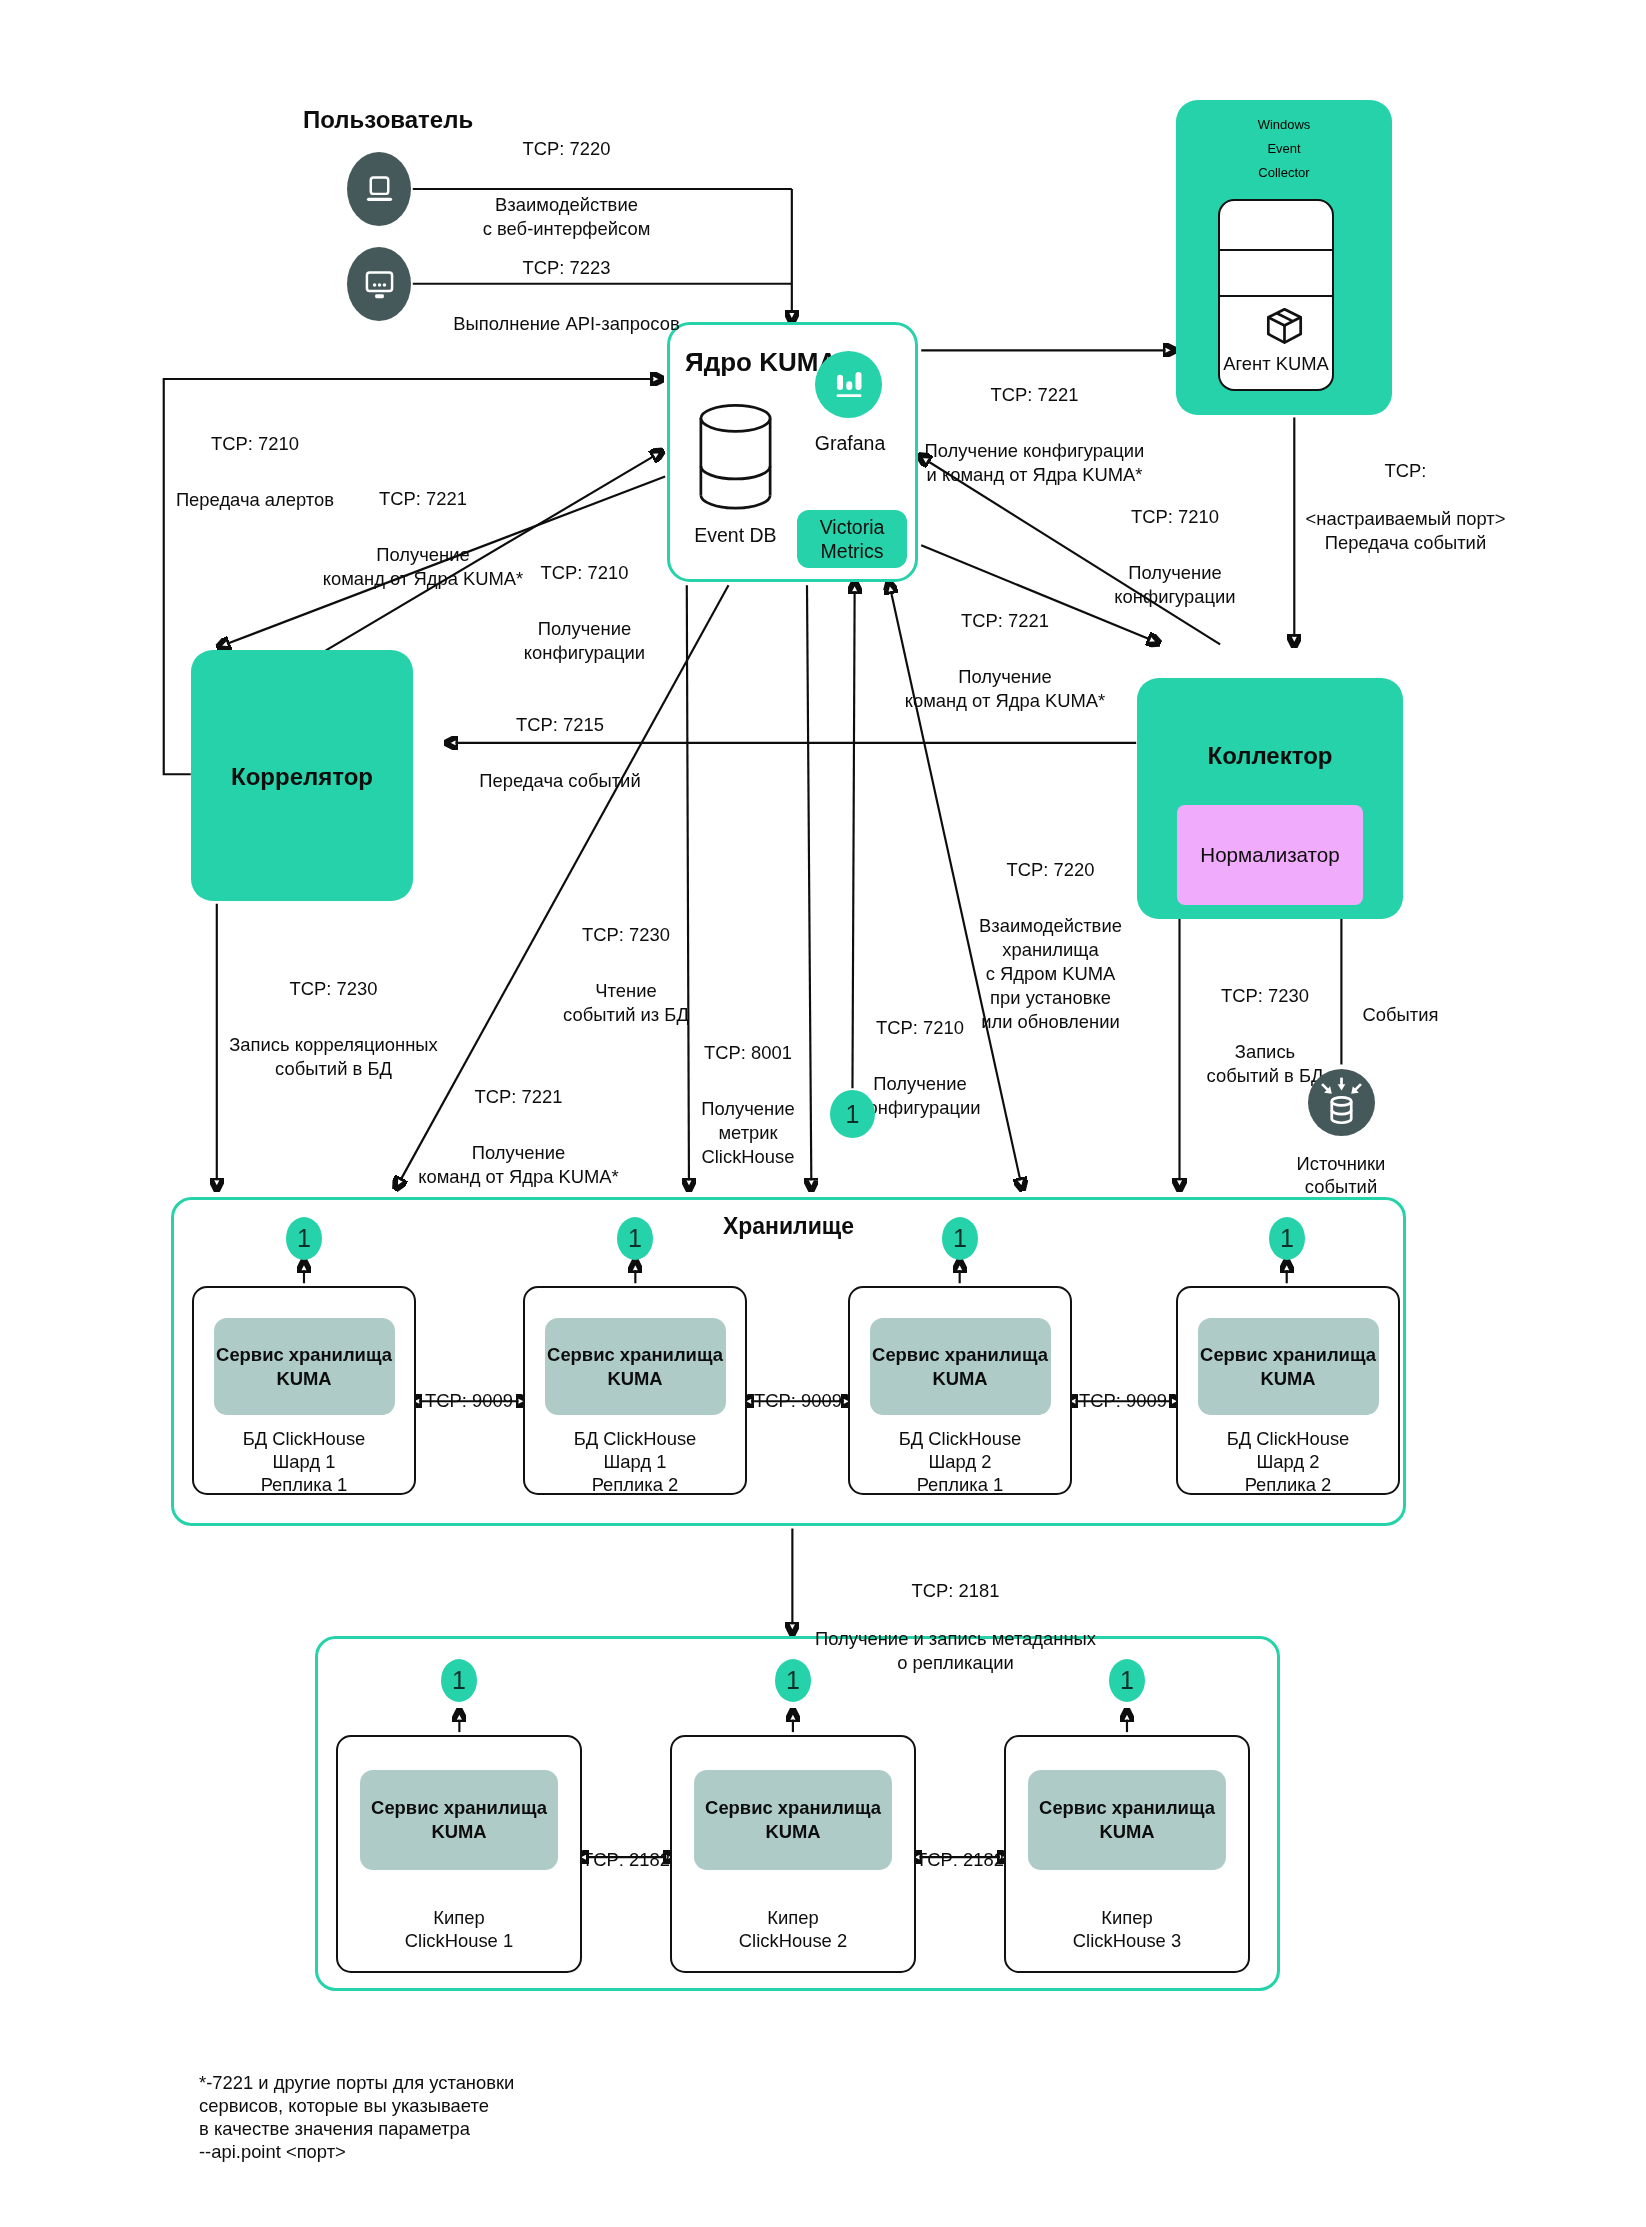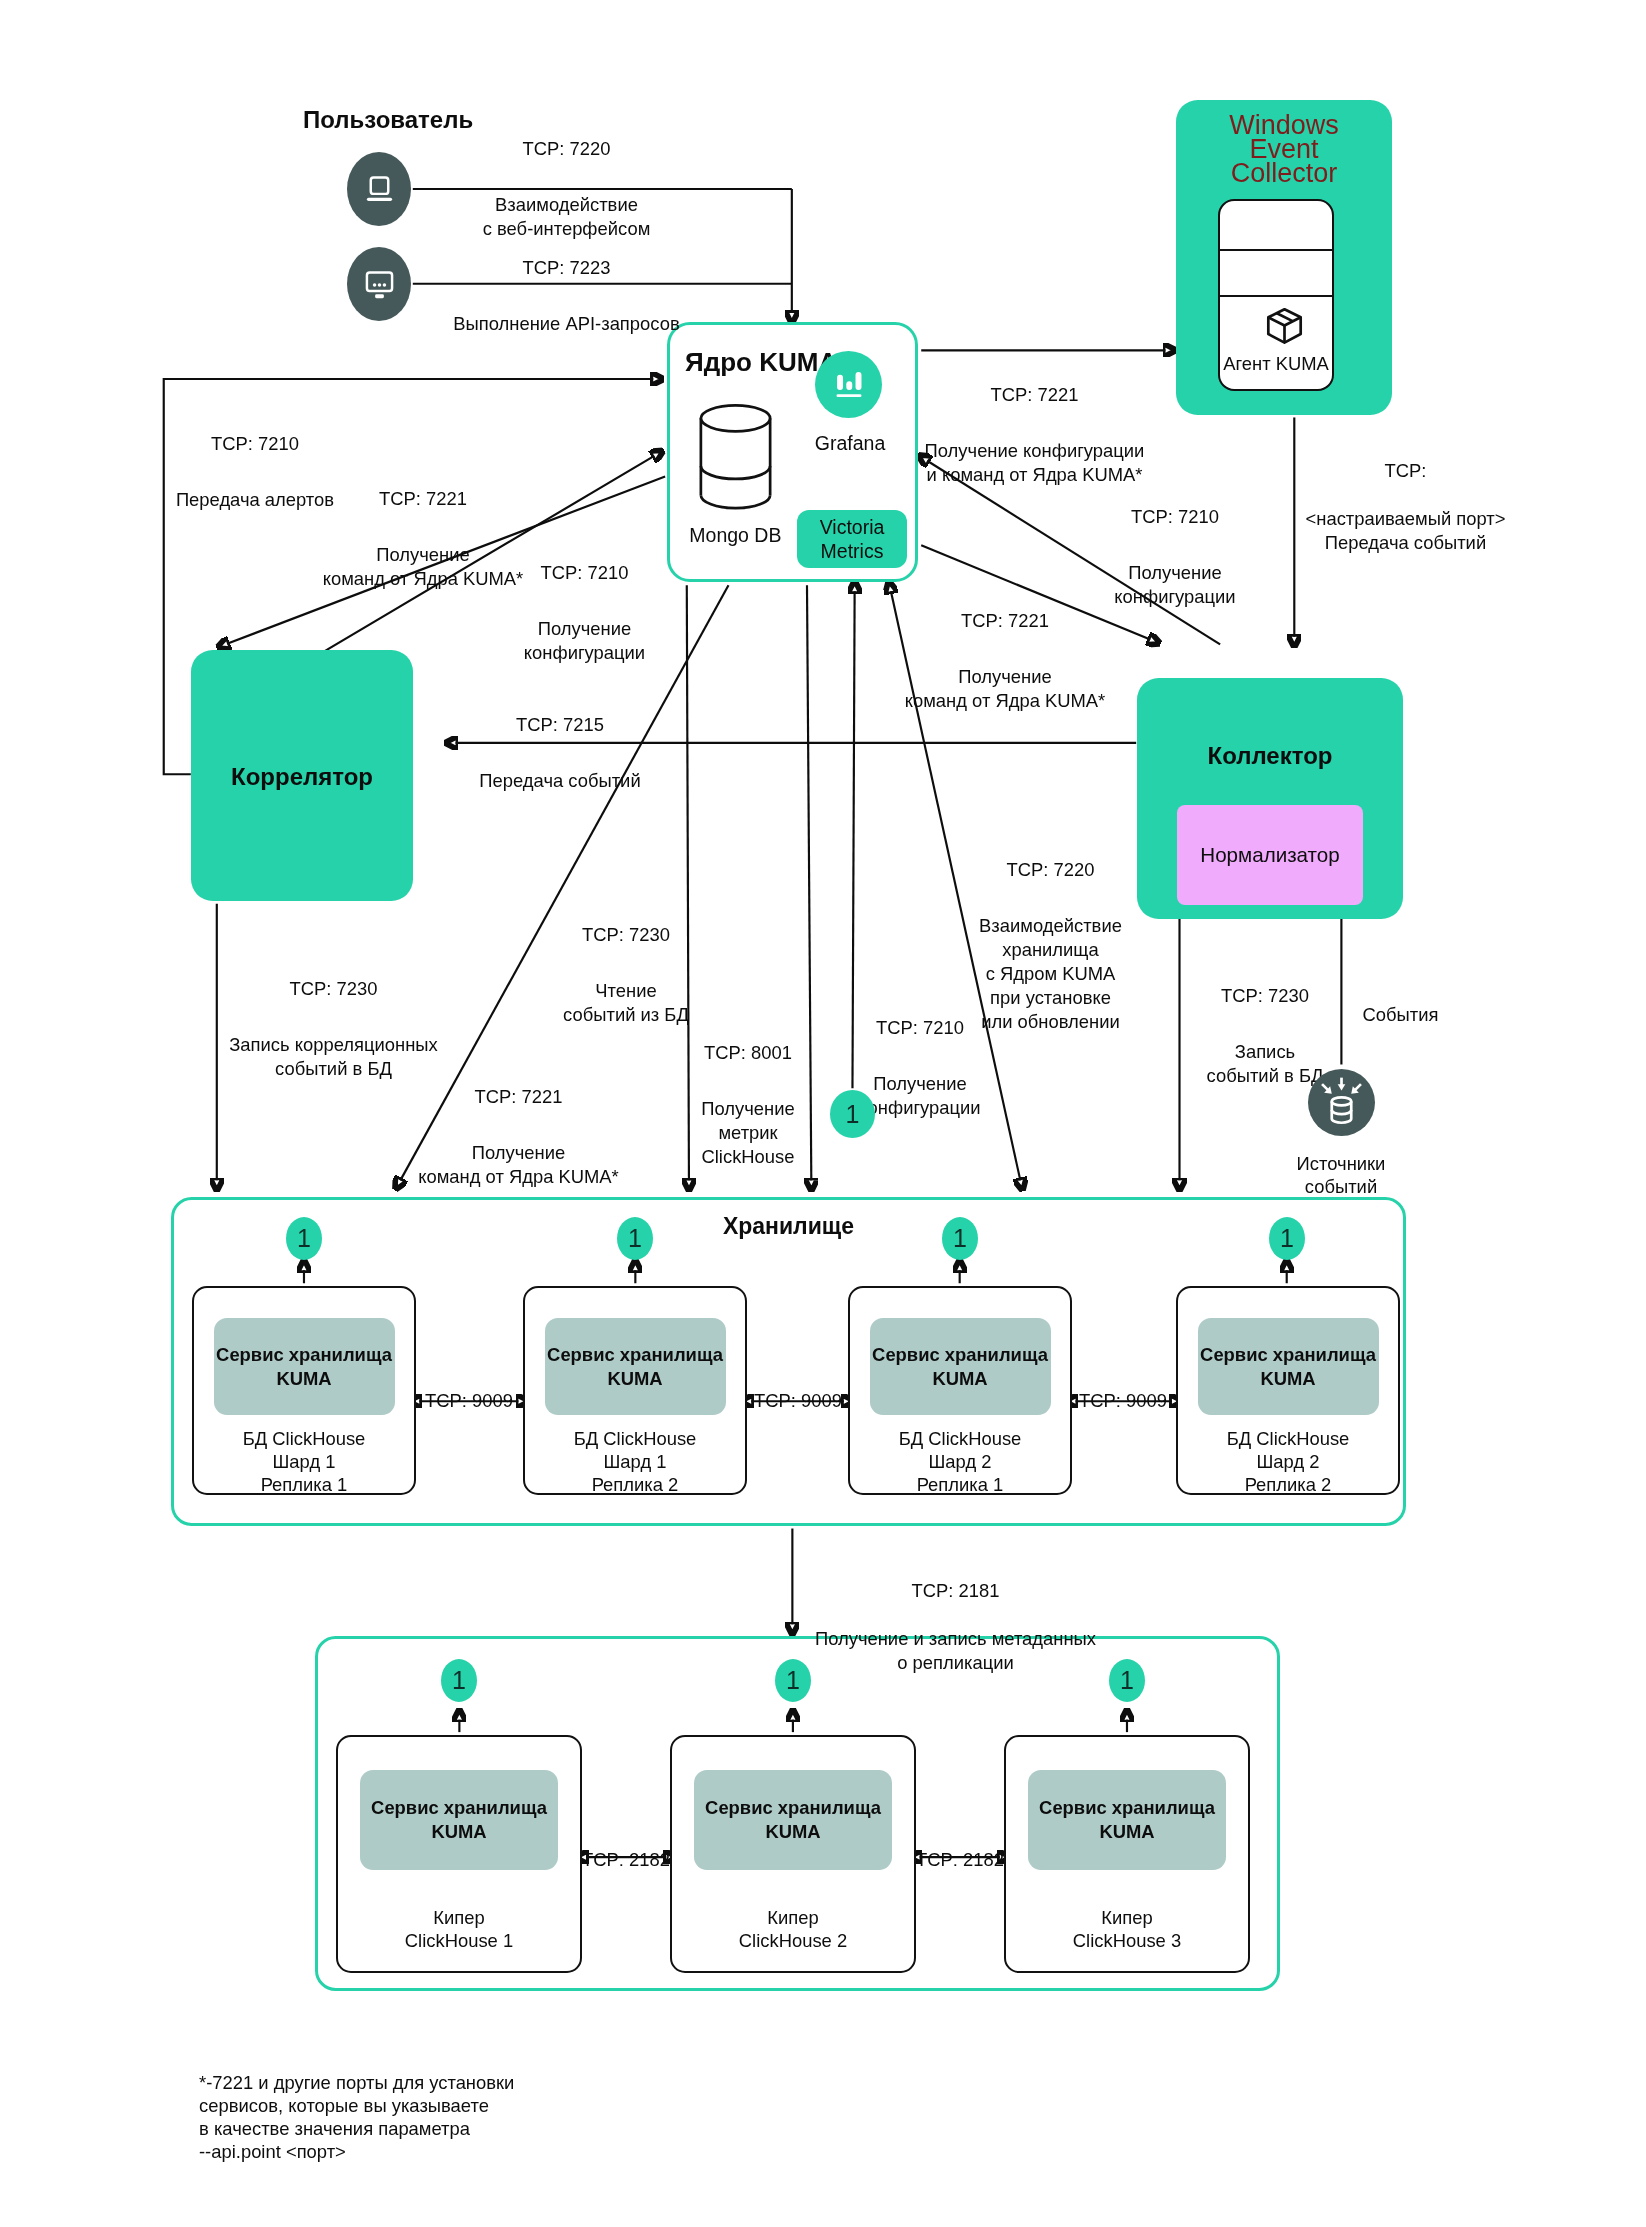--- a/index.html
+++ b/index.html
@@ -22,21 +22,21 @@
            font-size:25px;color:#0e2f29}
   .darkicon{position:absolute;z-index:2;background:var(--dark);border-radius:50%;display:flex;align-items:center;justify-content:center}
   .snode{position:absolute;z-index:2;box-sizing:border-box;width:224px;height:209px;background:#fff;border:2.7px solid #111;border-radius:15px}
   .snode .head{position:absolute;left:19.5px;right:19.5px;top:30px;height:97px;background:var(--header);border-radius:13px;
                display:flex;align-items:center;justify-content:center;text-align:center;font-weight:bold;font-size:18.4px;line-height:24px;white-space:pre-line}
   .snode .body{position:absolute;left:0;right:0;top:139px;text-align:center;font-size:18.4px;line-height:23px;white-space:pre-line}
   .knode{position:absolute;z-index:2;box-sizing:border-box;width:246px;height:238px;background:#fff;border:2.7px solid #111;border-radius:15px}
   .knode .head{position:absolute;left:21.7px;right:21.7px;top:32.5px;height:100px;background:var(--header);border-radius:13px;
                display:flex;align-items:center;justify-content:center;text-align:center;font-weight:bold;font-size:18.4px;line-height:24px;white-space:pre-line}
   .knode .body{position:absolute;left:0;right:0;top:169px;text-align:center;font-size:18.4px;line-height:23px;white-space:pre-line}
-  .wec-title{position:absolute;left:0;right:0;top:13px;text-align:center;font-size:27px;line-height:24px;white-space:pre-line;color:#7f1d1d}
+  .wec-title{position:absolute;left:0;right:0;top:13px;text-align:center;font-size:13px;line-height:24px;white-space:pre-line;color:#000000}
   .wec-inner{position:absolute;left:42px;top:99px;width:116px;height:192px;background:#fff;border:2.2px solid #111;border-radius:16.2px;box-sizing:border-box}
   .wec-div{position:absolute;left:0;right:0;height:0;border-top:2.2px solid #111}
   .innerwhite{position:absolute;box-sizing:border-box;background:#f0abfc;border-radius:8px;display:flex;align-items:center;justify-content:center;font-size:20.6px}
   .vm{position:absolute;box-sizing:border-box;background:var(--teal);border-radius:12px;display:flex;align-items:center;justify-content:center;
       font-size:19.5px;line-height:24px;text-align:center;white-space:pre-line}
   .footnote{position:absolute;font-size:18.4px;line-height:23px;white-space:pre-line;z-index:2}
 </style>
 </head>
 <body>
 
@@ -123,21 +123,21 @@
       </svg>
     </div>
     <div class="abs center" style="left:126px;top:107px;width:108px;font-size:19.5px">Grafana</div>
     <svg class="abs" style="left:26px;top:77px" width="79" height="116" viewBox="0 0 146 214">
       <ellipse cx="73" cy="30" rx="64" ry="24" fill="none" stroke="#111" stroke-width="5"></ellipse>
       <path d="M9,30 V172" fill="none" stroke="#111" stroke-width="5"></path>
       <path d="M137,30 V172" fill="none" stroke="#111" stroke-width="5"></path>
       <path d="M9,118 A64,24 0 0 0 137,118" fill="none" stroke="#111" stroke-width="5"></path>
       <path d="M9,172 A64,24 0 0 0 137,172" fill="none" stroke="#111" stroke-width="5"></path>
     </svg>
-    <div class="abs center" style="left:11.4px;top:199px;width:108px;font-size:19.5px">Mongo DB</div>
+    <div class="abs center" style="left:11.4px;top:199px;width:108px;font-size:19.5px">Event DB</div>
     <div class="vm" style="left:127px;top:185px;width:110px;height:58px">Victoria
 Metrics</div>
   </div>
 
   <div class="tealbox" style="left:1176px;top:100px;width:216px;height:315px">
     <div class="wec-title">Windows
 Event
 Collector</div>
     <div class="wec-inner">
       <div class="wec-div" style="top:48px"></div>

